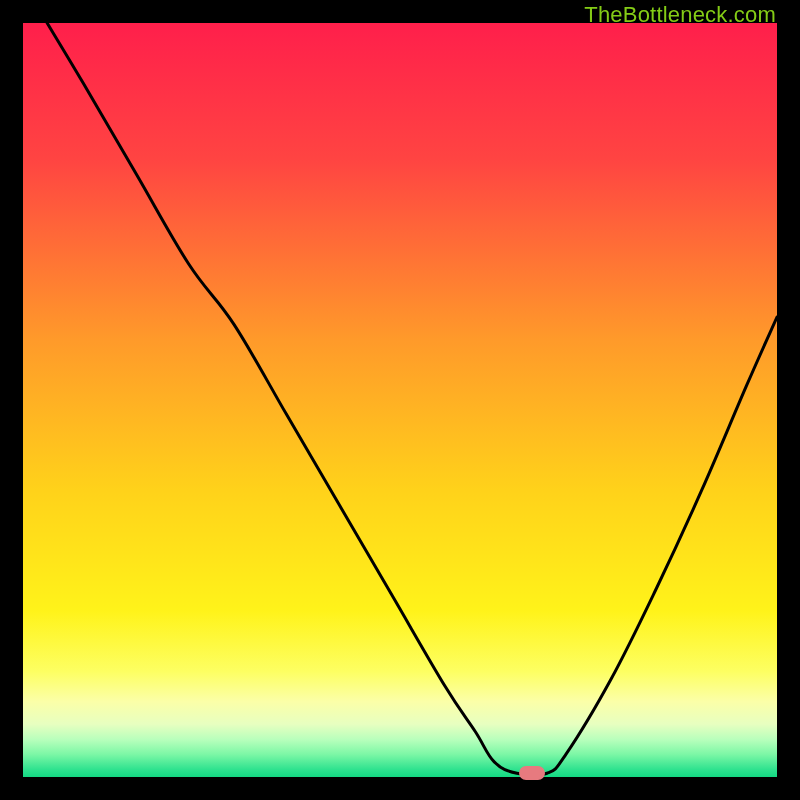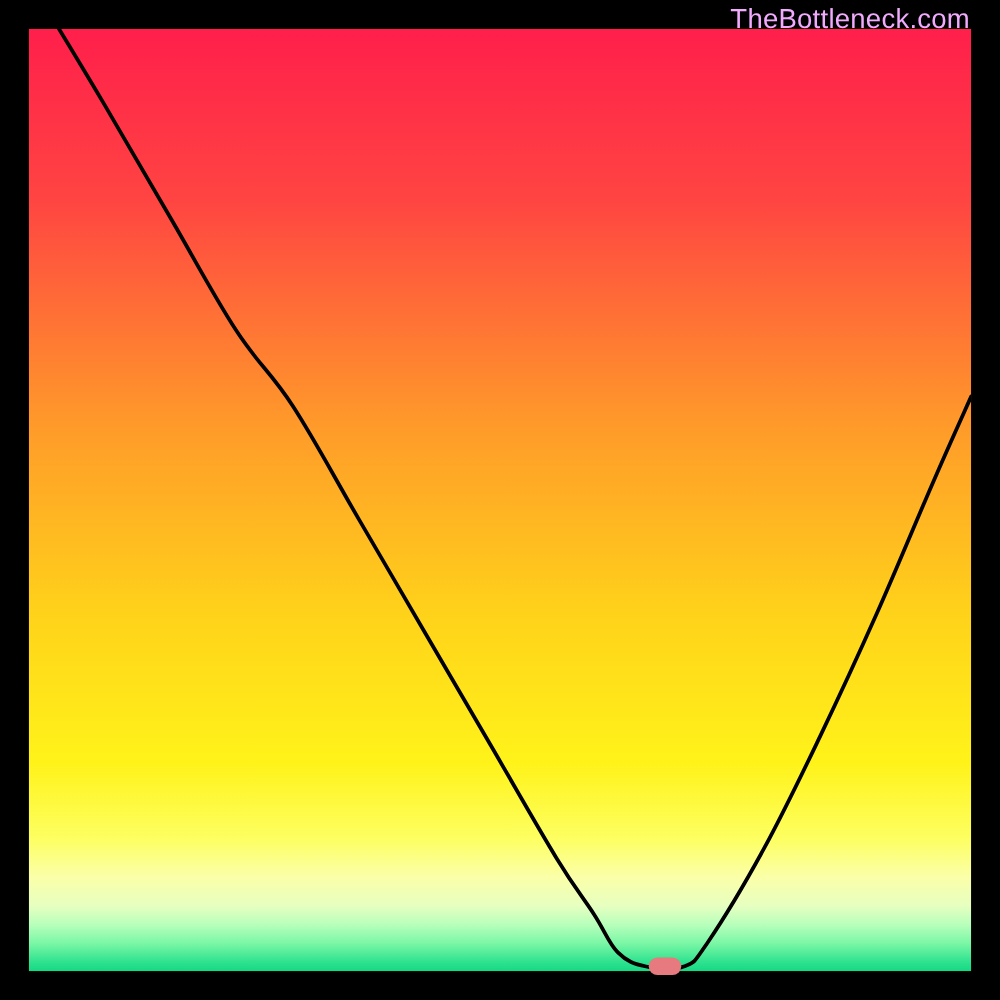--- a/index.html
+++ b/index.html
@@ -1,19 +1,19 @@
 <!DOCTYPE html>
 <html><head>
 <meta charset="utf-8">
 <style>
   * { margin: 0; padding: 0; box-sizing: border-box; }
   body { width: 800px; height: 800px; background: #000; position: relative; font-family: Arial, sans-serif; }
   .plot-area { position: absolute; left: 23px; top: 23px; width: 754px; height: 754px; }
   .gradient-bg { position: absolute; left: 0; top: 0; width: 100%; height: 100%; }
-  .watermark { position: absolute; top: 2px; right: 24px; color: #f0abfc; font-size: 22px; font-weight: 500; letter-spacing: 0.2px; }
+  .watermark { position: absolute; top: 2px; right: 24px; color: #84cc16; font-size: 22px; font-weight: 500; letter-spacing: 0.2px; }
   svg.curve { position: absolute; left: 0; top: 0; width: 100%; height: 100%; }
   .marker { position: absolute; width: 26px; height: 14px; background: #e77a7f; border-radius: 7px; transform: translate(-50%, -50%); }
 </style>
 </head>
 <body>
 
 <div class="watermark">TheBottleneck.com</div>
 
 <div class="plot-area">
   <svg class="gradient-bg" viewBox="0 0 754 754" preserveAspectRatio="none">

